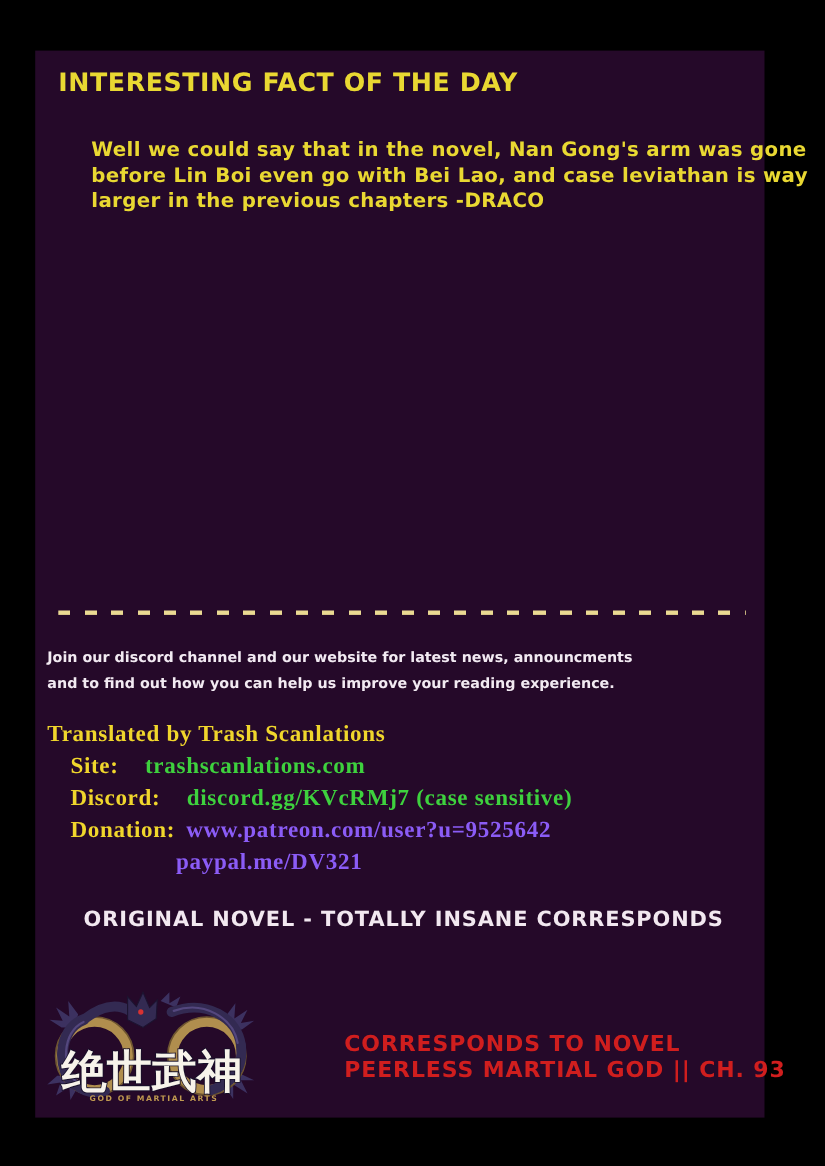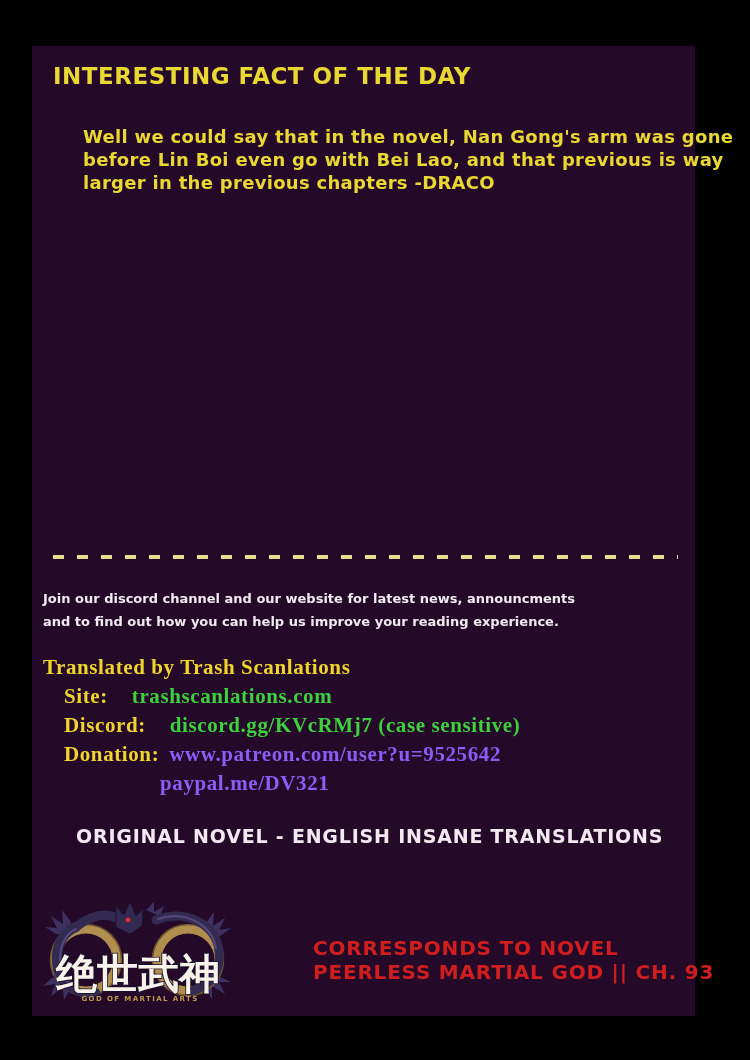--- a/index.html
+++ b/index.html
@@ -55,21 +55,21 @@
 </style>
 </head>
 <body>
 
 <div class="panel">
 
   <div class="title">INTERESTING FACT OF THE DAY</div>
 
   <div class="fact">
     <div>Well we could say that in the novel, Nan Gong's arm was gone</div>
-    <div>before Lin Boi even go with Bei Lao, and that previous is way</div>
+    <div>before Lin Boi even go with Bei Lao, and case leviathan is way</div>
     <div>larger in the previous chapters -DRACO</div>
   </div>
 
   <div class="divider"></div>
 
   <div class="announce">
     <div>Join our discord channel and our website for latest news, announcments</div>
     <div>and to find out how you can help us improve your reading experience.</div>
   </div>
 
@@ -83,21 +83,21 @@
     </div>
     <div>
       <span class="label yellow">Donation:</span><span class="orange">www.patreon.com/user?u=9525642</span>
     </div>
     <div>
       <span class="orange indent">paypal.me/DV321</span>
     </div>
   </div>
 
   <div class="help">
-    <div>ORIGINAL NOVEL - ENGLISH INSANE TRANSLATIONS</div>
+    <div>ORIGINAL NOVEL - TOTALLY INSANE CORRESPONDS</div>
   </div>
 
   <svg class="logo" viewBox="0 0 192 113" xmlns="http://www.w3.org/2000/svg">
 
     <g fill="#3c3160">
       <path d="M14,34 L3,27 L15,28 L9,16 L21,24 L20,10 L29,22 L26,34 Z"></path>
       <path d="M10,78 L1,86 L13,84 L9,96 L21,88 L22,100 L29,88 L24,78 Z"></path>
       <path d="M178,36 L189,28 L177,30 L183,18 L171,26 L172,12 L163,24 L166,36 Z"></path>
       <path d="M176,76 L189,82 L177,82 L183,94 L170,86 L170,99 L162,87 L166,76 Z"></path>
       <path d="M104,10 L112,2 L112,12 L122,6 L118,16 Z"></path>

